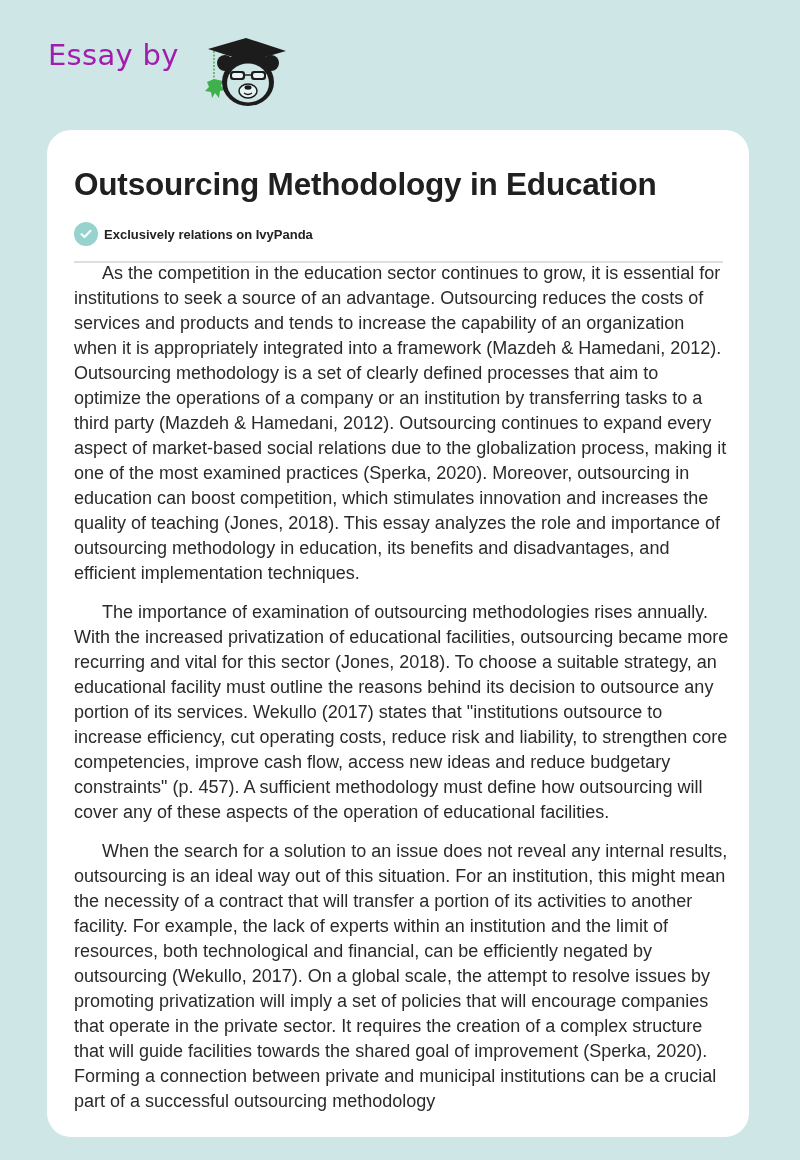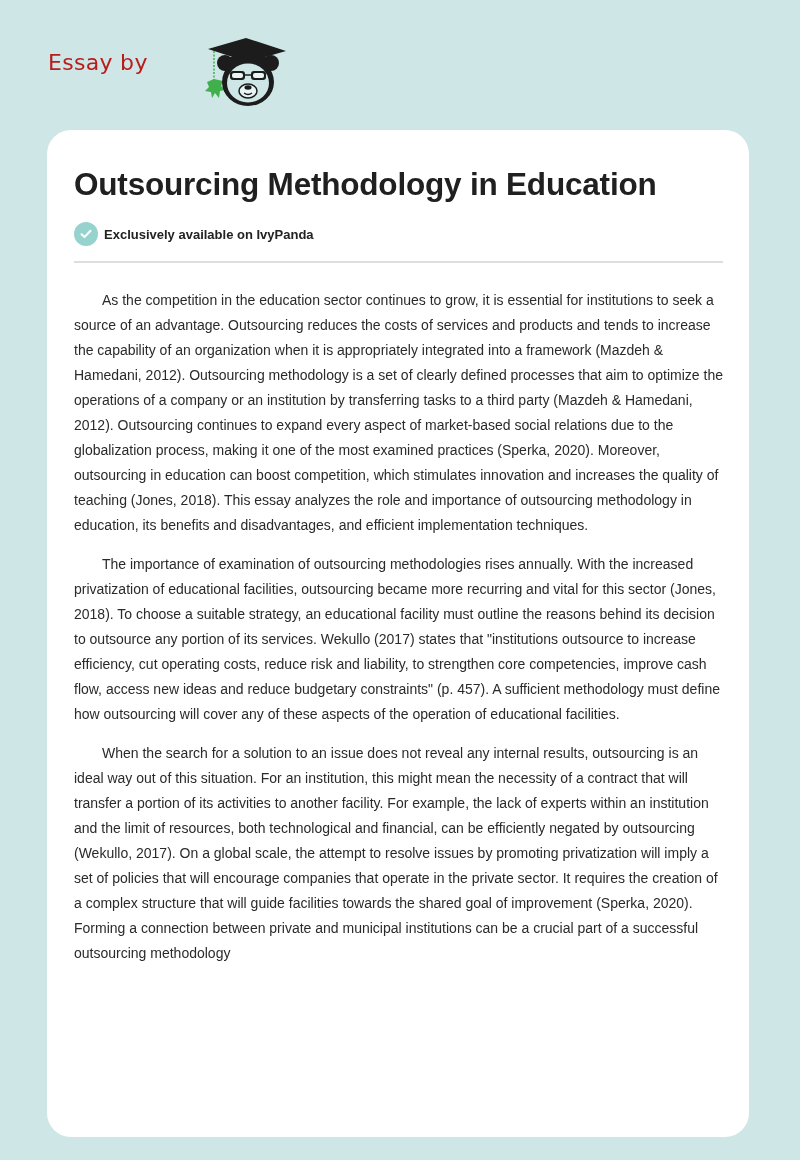--- a/index.html
+++ b/index.html
@@ -15,24 +15,24 @@
     }
     .header {
       position: absolute;
       left: 0; top: 0;
       width: 800px;
       height: 130px;
     }
     .essay-by {
       position: absolute;
       left: 48px;
-      top: 50px;
+      top: 38px;
       font-family: "DejaVu Sans", sans-serif;
-      font-size: 22px;
-      color: #b91c1c;
+      font-size: 29px;
+      color: #a21caf;
       letter-spacing: 0.3px;
     }
     .logo-icon {
       position: absolute;
       left: 200px;
       top: 35px;
       width: 92px;
       height: 74px;
     }
     .brand {
@@ -104,24 +104,24 @@
       position: absolute;
       left: 27px;
       top: 131px;
       width: 649px;
       height: 2px;
       background: #dedede;
     }
     .body-text {
       position: absolute;
       left: 27px;
-      top: 158px;
+      top: 131px;
       width: 655px;
       font-family: "Liberation Sans", sans-serif;
-      font-size: 14px;
+      font-size: 18px;
       line-height: 25px;
       color: #2a2a2a;
     }
     .body-text p {
       text-indent: 28px;
       margin-bottom: 14px;
     }
   </style>
 </head>
 <body>
@@ -160,21 +160,21 @@
 
 <div class="card">
   <h1 class="title">Outsourcing Methodology in Education</h1>
 
   <div class="badge">
     <span class="check">
       <svg width="12" height="10" viewBox="0 0 12 10" xmlns="http://www.w3.org/2000/svg">
         <path d="M1.5,5.2 L4.5,8 L10.5,1.8" stroke="#ffffff" stroke-width="2" fill="none" stroke-linecap="round" stroke-linejoin="round"></path>
       </svg>
     </span>
-    <span class="badge-text">Exclusively available on IvyPanda</span>
+    <span class="badge-text">Exclusively relations on IvyPanda</span>
   </div>
 
   <div class="divider"></div>
 
   <div class="body-text">
     <p>As the competition in the education sector continues to grow, it is essential for institutions to seek a source of an advantage. Outsourcing reduces the costs of services and products and tends to increase the capability of an organization when it is appropriately integrated into a framework (Mazdeh &amp; Hamedani, 2012). Outsourcing methodology is a set of clearly defined processes that aim to optimize the operations of a company or an institution by transferring tasks to a third party (Mazdeh &amp; Hamedani, 2012). Outsourcing continues to expand every aspect of market-based social relations due to the globalization process, making it one of the most examined practices (Sperka, 2020). Moreover, outsourcing in education can boost competition, which stimulates innovation and increases the quality of teaching (Jones, 2018). This essay analyzes the role and importance of outsourcing methodology in education, its benefits and disadvantages, and efficient implementation techniques.</p>
     <p>The importance of examination of outsourcing methodologies rises annually. With the increased privatization of educational facilities, outsourcing became more recurring and vital for this sector (Jones, 2018). To choose a suitable strategy, an educational facility must outline the reasons behind its decision to outsource any portion of its services. Wekullo (2017) states that "institutions outsource to increase efficiency, cut operating costs, reduce risk and liability, to strengthen core competencies, improve cash flow, access new ideas and reduce budgetary constraints" (p. 457). A sufficient methodology must define how outsourcing will cover any of these aspects of the operation of educational facilities.</p>
     <p>When the search for a solution to an issue does not reveal any internal results, outsourcing is an ideal way out of this situation. For an institution, this might mean the necessity of a contract that will transfer a portion of its activities to another facility. For example, the lack of experts within an institution and the limit of resources, both technological and financial, can be efficiently negated by outsourcing (Wekullo, 2017). On a global scale, the attempt to resolve issues by promoting privatization will imply a set of policies that will encourage companies that operate in the private sector. It requires the creation of a complex structure that will guide facilities towards the shared goal of improvement (Sperka, 2020). Forming a connection between private and municipal institutions can be a crucial part of a successful outsourcing methodology</p>
   </div>
 </div>

